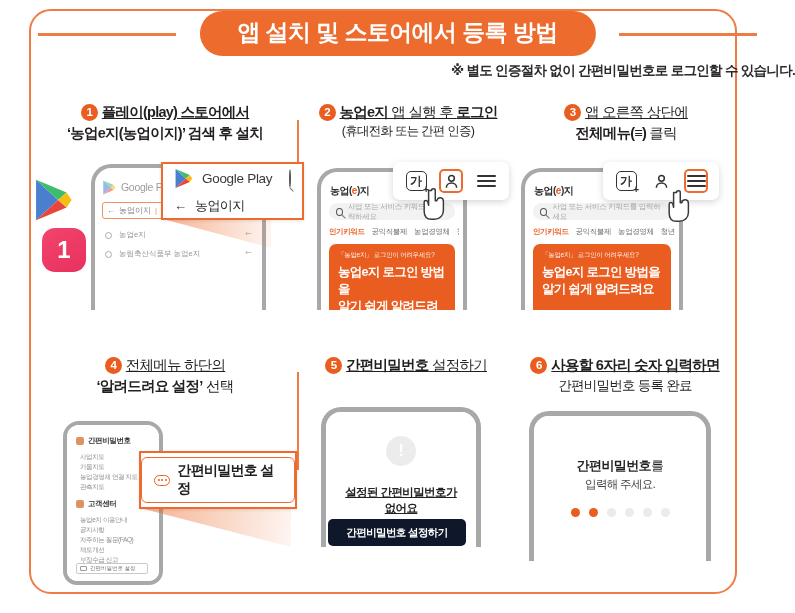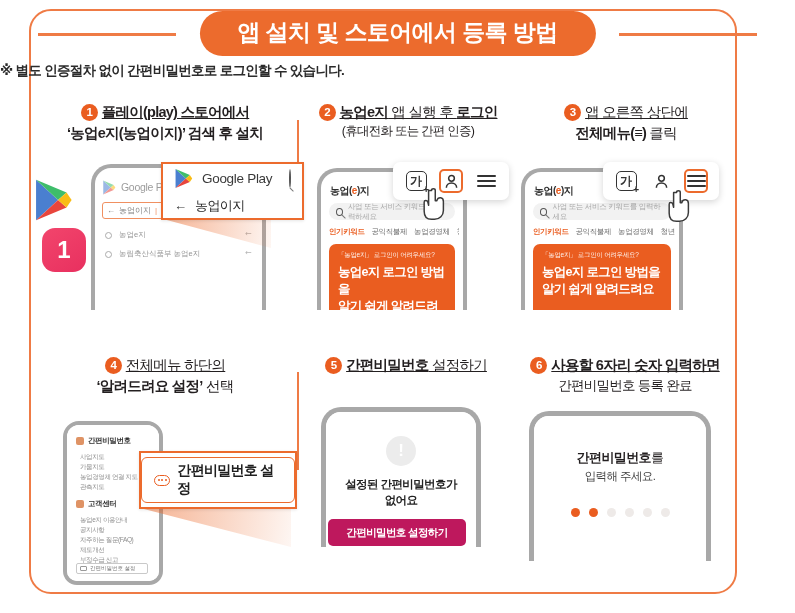--- a/index.html
+++ b/index.html
@@ -27,21 +27,21 @@
   .title-rule.left  { left:38px;  width:138px; }
   .title-rule.right { right:38px; width:138px; }
   .title-pill {
     position:absolute; left:50%; top:11px; transform:translateX(-50%);
     background:#ec6b2d; color:#fff; border-radius:26px;
     padding:7px 38px 9px 38px;
     font-size:23px; font-weight:bold; letter-spacing:-0.6px;
     white-space:nowrap; line-height:1.25;
   }
   .subtitle {
-    position:absolute; left:0; right:0; top:62px; text-align:left;
+    position:absolute; left:0; right:0; top:62px; text-align:right;
     font-size:13.5px; font-weight:bold; letter-spacing:-0.7px; color:#2b2b2b;
   }
 
   
   .grid { position:absolute; left:31px; top:100px; width:704px; height:492px; }
   .cell { position:absolute; }
   .cell.c1 { left:0px;   top:0px;   width:268px; height:245px; }
   .cell.c2 { left:268px; top:0px;   width:218px; height:245px; }
   .cell.c3 { left:486px; top:0px;   width:218px; height:245px; }
   .cell.c4 { left:0px;   top:253px; width:268px; height:239px; }
@@ -166,21 +166,21 @@
     position:absolute; left:50%; transform:translateX(-50%);
     width:30px; height:30px; border-radius:50%; background:#ececec;
     color:#fff; font-weight:bold; font-size:17px; text-align:center; line-height:30px;
   }
   .s5-msg {
     position:absolute; left:0; right:0; text-align:center;
     font-size:11.5px; font-weight:bold; letter-spacing:-.6px; line-height:1.42; color:#222;
   }
   .s5-btn {
     position:absolute; left:2px; right:10px; height:27px;
-    background:#be185d; border-radius:5px; color:#fff;
+    background:#0f172a; border-radius:5px; color:#fff;
     font-size:10.5px; font-weight:bold; letter-spacing:-.6px;
     display:flex; align-items:center; justify-content:center;
   }
   .s6-msg { position:absolute; left:0; right:0; text-align:center; letter-spacing:-.6px; line-height:1.5; }
   .s6-msg .ln1 { font-size:13px; }
   .s6-msg .ln1 b { font-weight:bold; }
   .s6-msg .ln2 { font-size:11.5px; color:#444; }
   .dots { position:absolute; left:0; right:0; display:flex; justify-content:center; gap:9px; }
   .dots span { width:9px; height:9px; border-radius:50%; background:#eeeae8; display:block; }
   .dots span.on { background:#ea5d20; }
@@ -467,40 +467,40 @@
     <div class="cell c5">
       <div class="cap" style="position:absolute;left:-6px;top:2px;width:226px;">
         <div class="l1">
           <span class="badge">5</span><b>간편비밀번호</b><span class="thin"> 설정하기</span>
         </div>
       </div>
 
       <div class="phone" style="left:22px;top:54px;width:160px;height:140px;border-width:5px;border-color:#a8a8a8;">
         <div class="phone-inner" style="background:#fff;">
           <div class="s5-bang" style="top:24px;">!</div>
-          <div class="s5-msg" style="top:64px;">
+          <div class="s5-msg" style="top:72px;text-decoration:underline;">
             <div>설정된 간편비밀번호가</div>
             <div>없어요</div>
           </div>
           <div class="s5-btn" style="top:107px;">간편비밀번호 설정하기</div>
         </div>
       </div>
     </div>
 
     <div class="cell c6">
       <div class="cap" style="position:absolute;left:-6px;top:2px;width:228px;">
         <div class="l1">
           <span class="badge">6</span><b>사용할 6자리 숫자 입력하면</b>
         </div>
         <div class="l2" style="font-size:13.5px;"><span class="thin">간편비밀번호 등록 완료</span></div>
       </div>
 
       <div class="phone" style="left:12px;top:58px;width:182px;height:150px;border-width:5px;border-color:#a8a8a8;">
         <div class="phone-inner" style="background:#fff;">
-          <div class="s6-msg" style="top:32px;">
+          <div class="s6-msg" style="top:40px;font-family:Liberation Serif, serif;">
             <div class="ln1"><b>간편비밀번호</b><span>를</span></div>
             <div class="ln2">입력해 주세요.</div>
           </div>
           <div class="dots" style="top:92px;">
             <span class="on"></span>
             <span class="on"></span>
             <span></span>
             <span></span>
             <span></span>
             <span></span>

